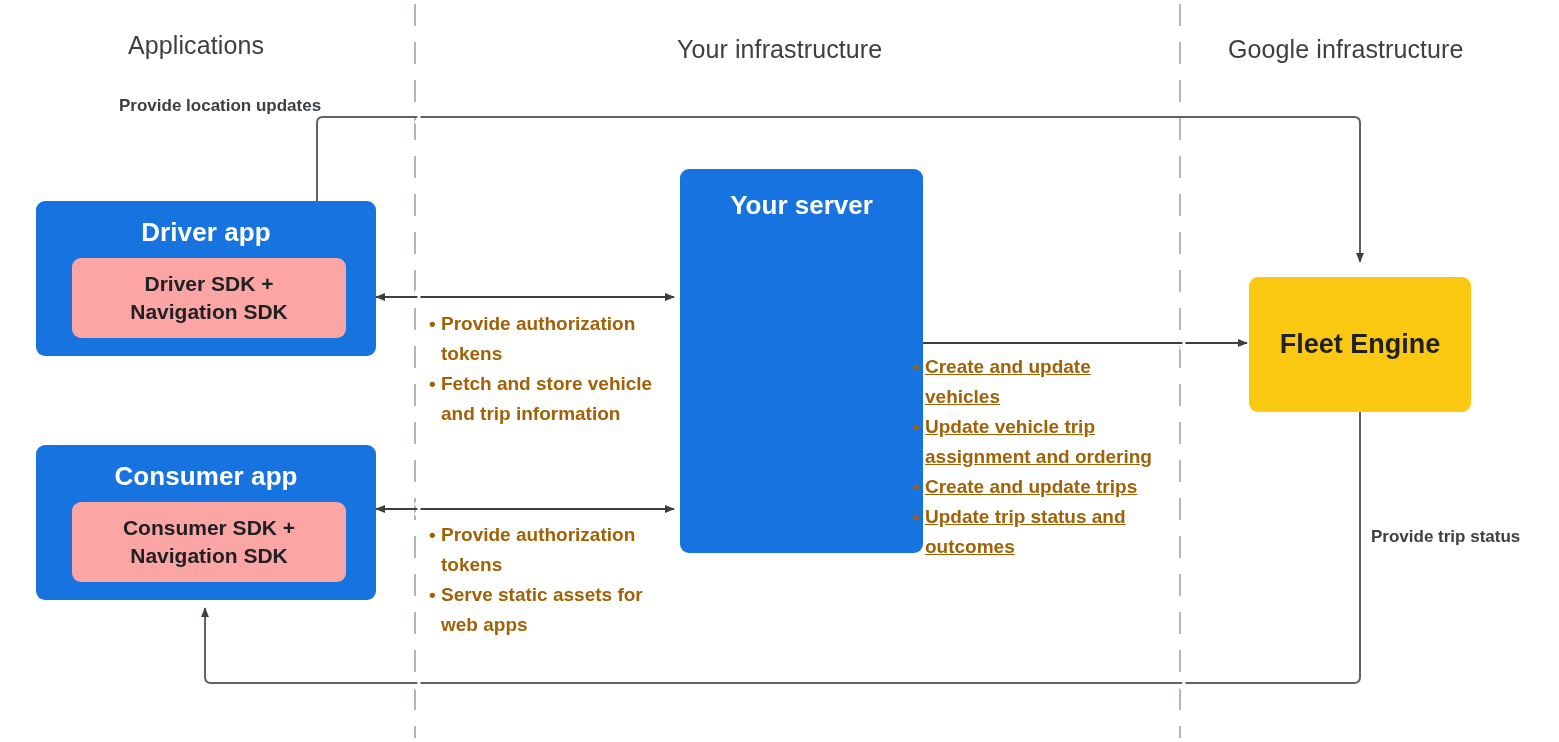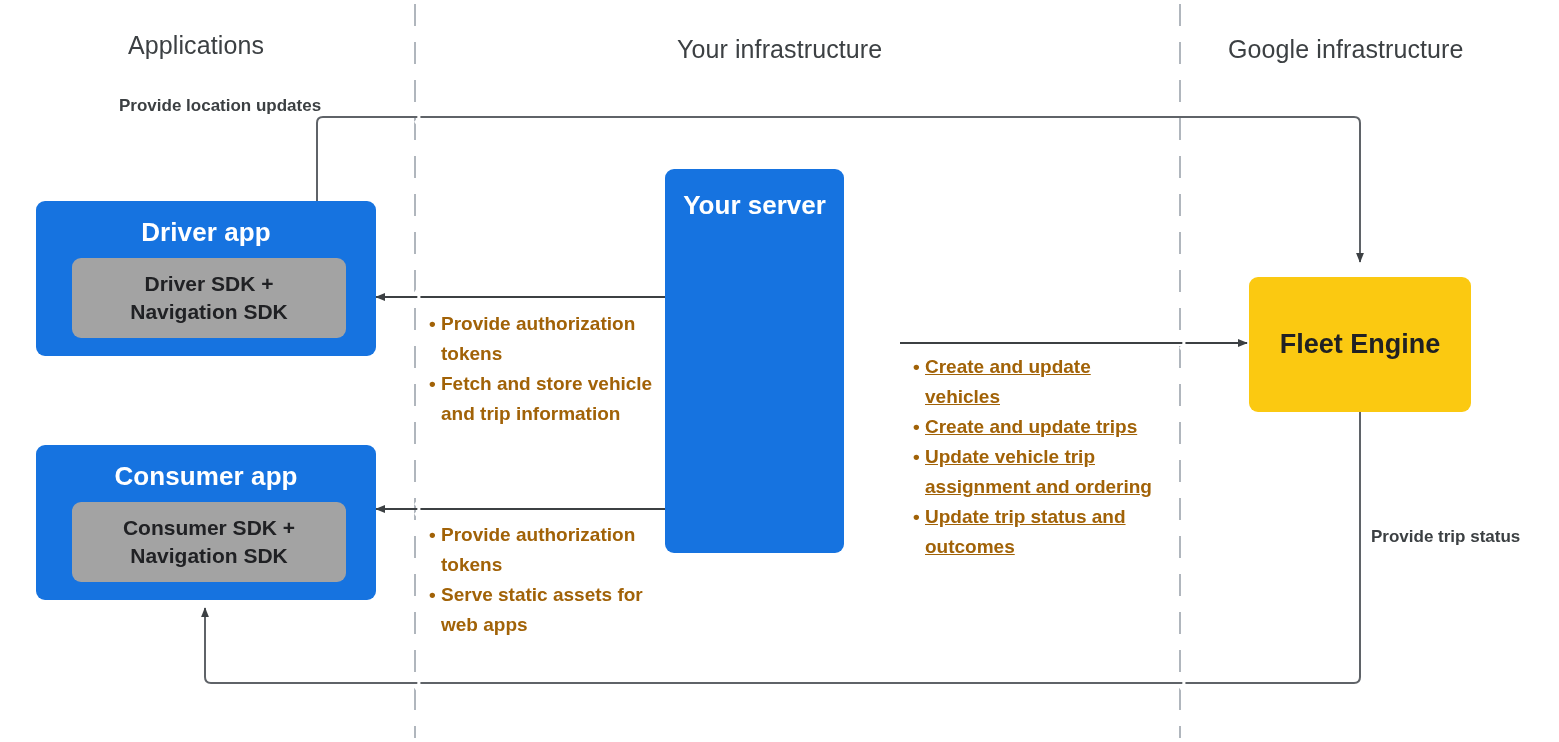--- a/index.html
+++ b/index.html
@@ -31,21 +31,21 @@
     left:0;right:0;
     text-align:center;
     color:#ffffff;
     font-size:26px;
     font-weight:bold;
     letter-spacing:0.1px;
     white-space:nowrap;
   }
   .sdk-box{
     position:absolute;
-    background:#a3a3a3;
+    background:#fca5a5;
     border-radius:9px;
     color:#202124;
     font-size:21px;
     font-weight:bold;
     line-height:1.35;
     display:flex;
     align-items:center;
     justify-content:center;
     text-align:center;
     box-sizing:border-box;
@@ -160,21 +160,21 @@
   <div class="app-box" style="left:36px;top:445px;width:340px;height:155px;">
     <div class="app-title" style="top:16px;">Consumer app</div>
     <div class="sdk-box" style="left:36px;top:57px;width:274px;height:80px;">
       <span>
         <span>Consumer SDK +</span><br>
         <span>Navigation SDK</span>
       </span>
     </div>
   </div>
 
-  <div class="server-box" style="left:665px;top:169px;width:179px;height:384px;">
+  <div class="server-box" style="left:680px;top:169px;width:243px;height:384px;">
     <div class="server-title" style="top:21px;">Your server</div>
   </div>
 
   <div class="engine-box" style="left:1249px;top:277px;width:222px;height:135px;">
     <span>Fleet Engine</span>
   </div>
 
   <div class="flow-label" style="left:119px;top:96px;">Provide location updates</div>
   <div class="flow-label" style="left:1371px;top:527px;">Provide trip status</div>
 
@@ -183,18 +183,18 @@
     <div class="bl">Fetch and store vehicle and trip information</div>
   </div>
 
   <div class="bullets" style="left:429px;top:520px;width:226px;">
     <div class="bl">Provide authorization tokens</div>
     <div class="bl">Serve static assets for web apps</div>
   </div>
 
   <div class="bullets" style="left:913px;top:352px;width:248px;text-decoration:underline;">
     <div class="bl">Create and update vehicles</div>
+    <div class="bl">Update vehicle trip assignment and ordering</div>
     <div class="bl">Create and update trips</div>
-    <div class="bl">Update vehicle trip assignment and ordering</div>
     <div class="bl">Update trip status and outcomes</div>
   </div>
 
 </div>
 
 </body></html>

